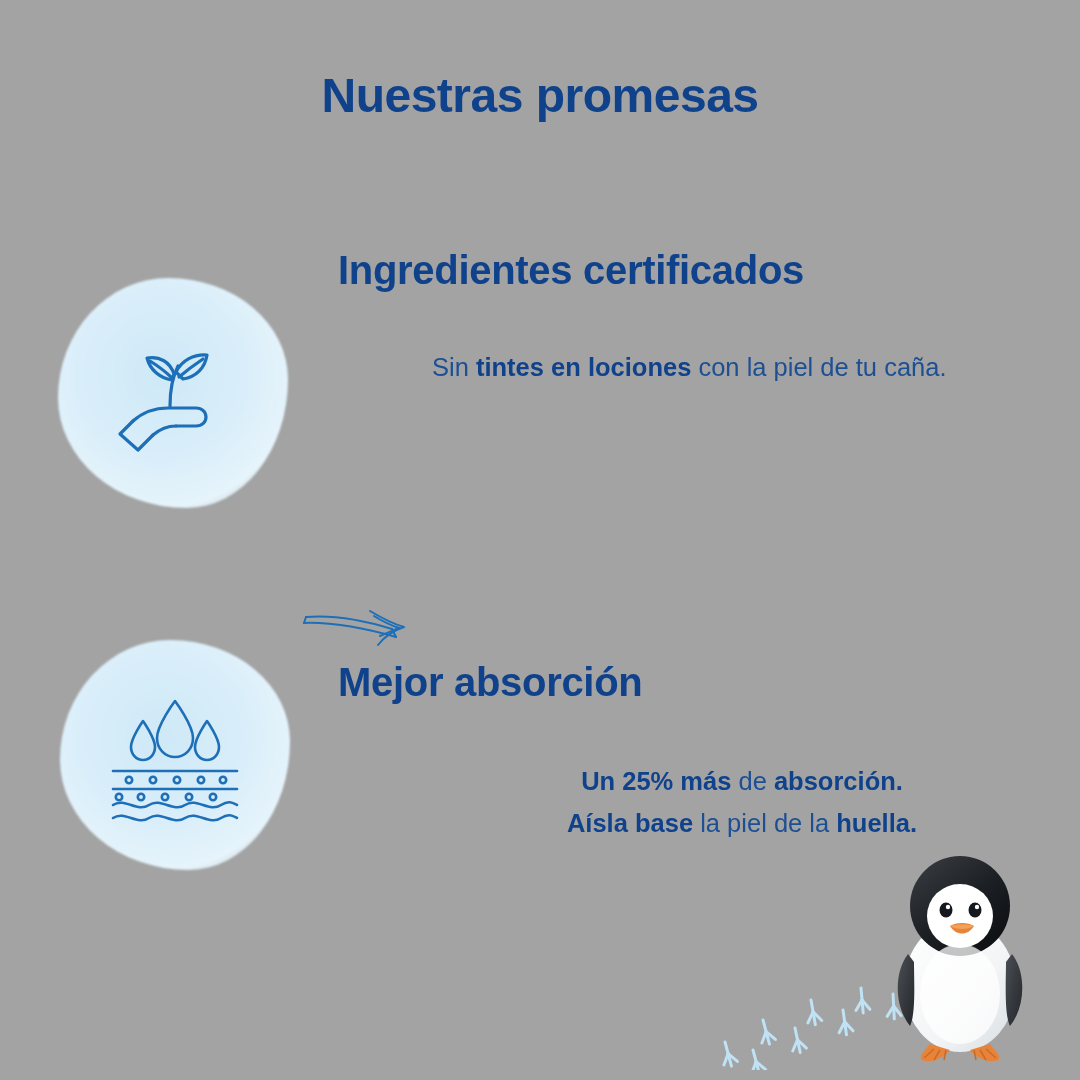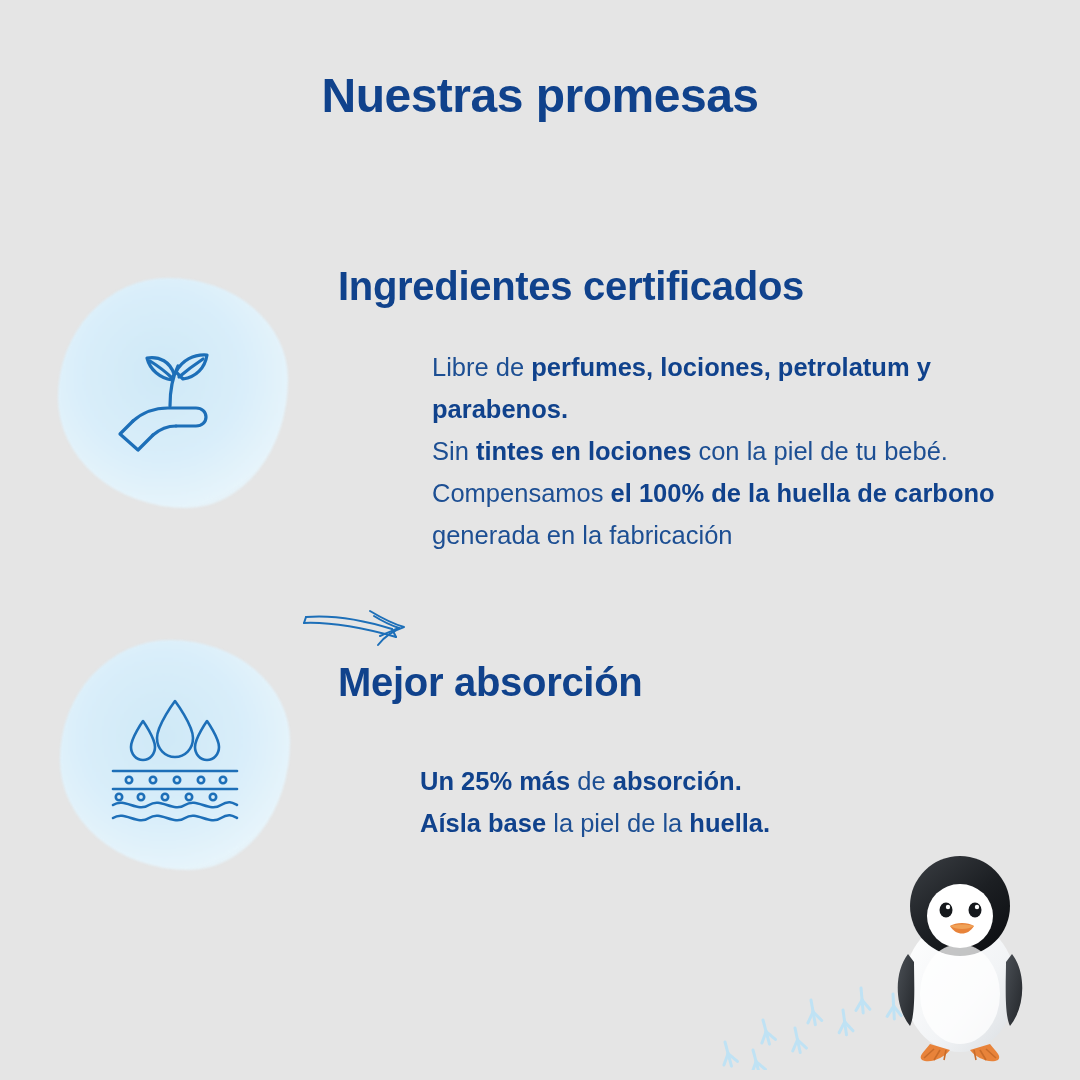--- a/index.html
+++ b/index.html
@@ -7,21 +7,21 @@
     margin: 0; padding: 0;
     width: 1080px; height: 1080px;
     background: #ffffff;
     font-family: "Liberation Sans", sans-serif;
     overflow: hidden;
   }
   .page {
     position: relative;
     width: 1080px;
     height: 1080px;
-    background: #e5e5e5;
+    background: #a3a3a3;
     text-decoration: underline;
   }
 
   
   .main-title {
     position: absolute;
     top: 68px;
     left: 0;
     width: 100%;
     text-align: center;
@@ -41,21 +41,21 @@
   #section-absorption  { top: 640px; }
 
   .section-title {
     position: absolute;
     font-size: 40px;
     font-weight: bold;
     color: #10428c;
     letter-spacing: -0.3px;
     white-space: nowrap;
   }
-  #section-ingredients .section-title { left: 338px; top: 16px; }
+  #section-ingredients .section-title { left: 338px; top: 0px; }
   #section-absorption  .section-title { left: 338px; top: 20px; }
 
   
   .blob-wrap {
     position: absolute;
     width: 230px;
     height: 230px;
   }
   #section-ingredients .blob-wrap { left: 58px; top: 30px; }
   #section-absorption  .blob-wrap { left: 60px; top: 0px; }
@@ -83,21 +83,21 @@
 
   
   .body-text {
     position: absolute;
     font-size: 25.5px;
     line-height: 42px;
     color: #1d4f93;
     width: 620px;
   }
   #text-ingredients { left: 432px; top: 98px; }
-  #text-absorption  { left: 420px; top: 120px; }
+  #text-absorption  { left: 432px; top: 120px; text-align: center; }
   .body-text b { font-weight: bold; color: #10428c; }
 
   
   .penguin-wrap {
     position: absolute;
     right: 40px;
     bottom: 6px;
     width: 160px;
     height: 230px;
   }
@@ -146,23 +146,21 @@
         <path d="M4 20 C28 19, 60 24, 96 34"></path>
         <path d="M6 14 L4 20"></path>
         <path d="M92 26 L96 34"></path>
         <path d="M70 8 C80 14, 90 20, 104 24 C92 28, 84 34, 78 42"></path>
         <path d="M74 13 C82 18, 90 22, 99 25"></path>
         <path d="M80 33 C86 30, 92 28, 99 25"></path>
       </svg>
     </div>
 
     <div class="body-text" id="text-ingredients">
-        <div><span>Libre de </span><b>perfumes, lociones, petrolatum y parabenos.</b></div>
-        <div><span>Sin </span><b>tintes en lociones</b><span> con la piel de tu bebé.</span></div>
-        <div><span>Compensamos </span><b>el 100% de la huella de carbono</b><span> generada en la fabricación</span></div>
+        <div><span>Sin </span><b>tintes en lociones</b><span> con la piel de tu caña.</span></div>
       </div>
   </div>
 
   <div class="section" id="section-absorption">
 
     <div class="section-title">Mejor absorción</div>
 
     <div class="blob-wrap">
       <div class="blob"></div>
       <div class="blob-icon">

